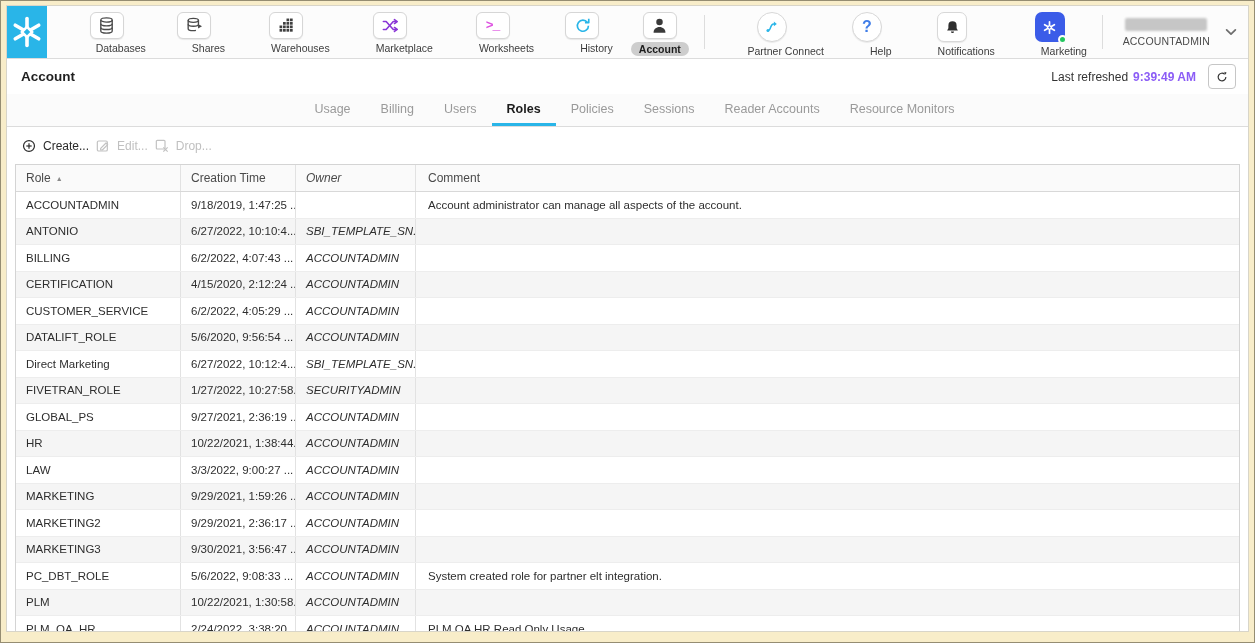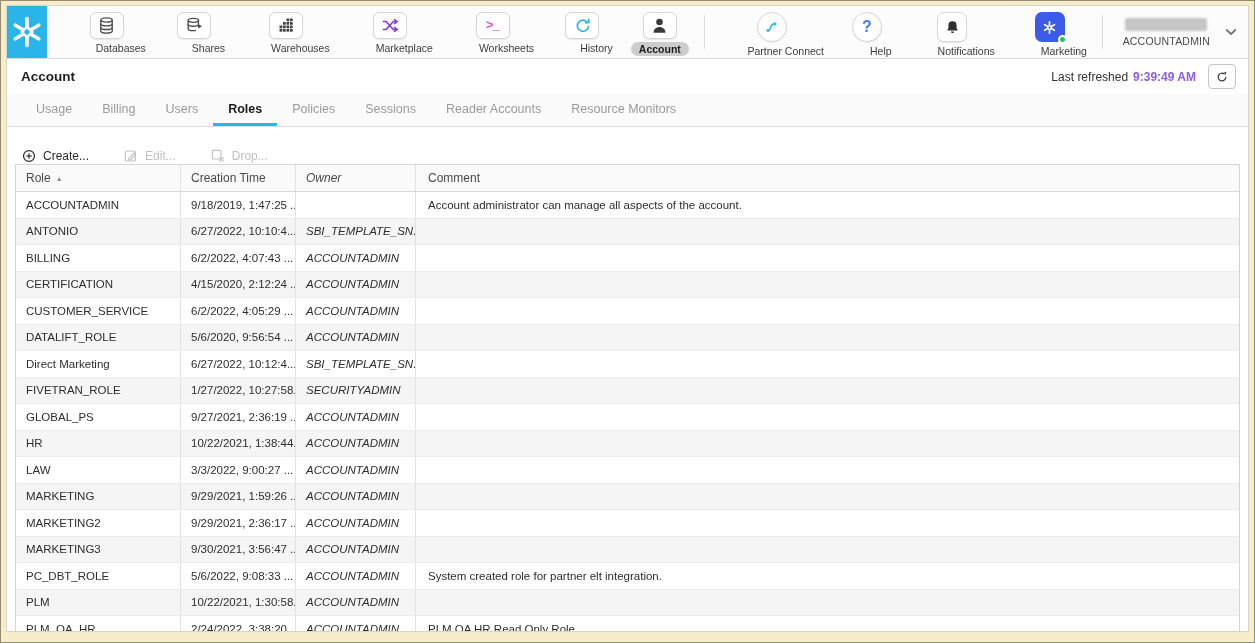--- a/index.html
+++ b/index.html
@@ -45,27 +45,27 @@
   .titlebar { height:35px; display:flex; align-items:center; padding:0 12px 0 14px; background:#fff; flex:0 0 auto; }
   .page-title { font-size:13.5px; font-weight:700; color:#1f1f1f; }
   .refresh-area { margin-left:auto; display:flex; align-items:center; }
   .lr-label { font-size:12px; color:#333; }
   .lr-time { font-size:12px; color:#8b5cf6; font-weight:700; margin-left:5px; }
   .refresh-btn { width:28px; height:25px; border:1px solid #c6c6c6; border-radius:4px; background:#fff;
                  margin-left:12px; display:flex; align-items:center; justify-content:center; cursor:pointer; }
 
   
   .tabsbar { height:33px; background:#fbfbfb; border-bottom:1px solid #dcdcdc; display:flex;
-             padding-left:14px; flex:0 0 auto; }
+             padding-left:14px; flex:0 0 auto;justify-content:center; }
   .tab { padding:0 15px; font-size:12.5px; color:#9a9a9a; display:flex; align-items:center;
          border-bottom:3px solid transparent; cursor:pointer; white-space:nowrap; }
   .tab.active { color:#1c1c1c; font-weight:700; border-bottom-color:#29b5e8; }
 
   
-  .toolbar { height:37px; display:flex; align-items:flex-end; padding:0 14px; gap:34px; background:#fff; flex:0 0 auto; }
+  .toolbar { height:37px; display:flex; align-items:center; padding:0 14px; gap:6px; background:#fff; flex:0 0 auto; }
   .tool { display:flex; align-items:center; gap:6px; font-size:12px; color:#2b2b2b; cursor:pointer; }
   .tool.disabled { color:#c0c0c0; cursor:default; }
 
   
   .table { margin:0 8px; border:1px solid #d4d4d4; border-bottom:none; flex:1; overflow:hidden;
            display:flex; flex-direction:column; }
   .thead { display:flex; height:27px; background:#fafafa; border-bottom:1px solid #d8d8d8;
            color:#4a4a4a; font-size:12px; flex:0 0 auto; }
   .th, .td { display:flex; align-items:center; padding-left:10px; border-right:1px solid #e2e2e2;
              white-space:nowrap; overflow:hidden; }
@@ -412,19 +412,19 @@
     <div class="td col-role">PLM</div>
     <div class="td col-time">10/22/2021, 1:30:58...</div>
     <div class="td col-owner">ACCOUNTADMIN</div>
     <div class="td col-comment"></div>
   </div>
 
   <div class="trow">
     <div class="td col-role">PLM_QA_HR</div>
     <div class="td col-time">2/24/2022, 3:38:20...</div>
     <div class="td col-owner">ACCOUNTADMIN</div>
-    <div class="td col-comment">PLM QA HR Read Only Role</div>
+    <div class="td col-comment">PLM QA HR Read Only Usage</div>
   </div>
 </div>
   </div>
 
 </div>
 </div>
 
 </body></html>

